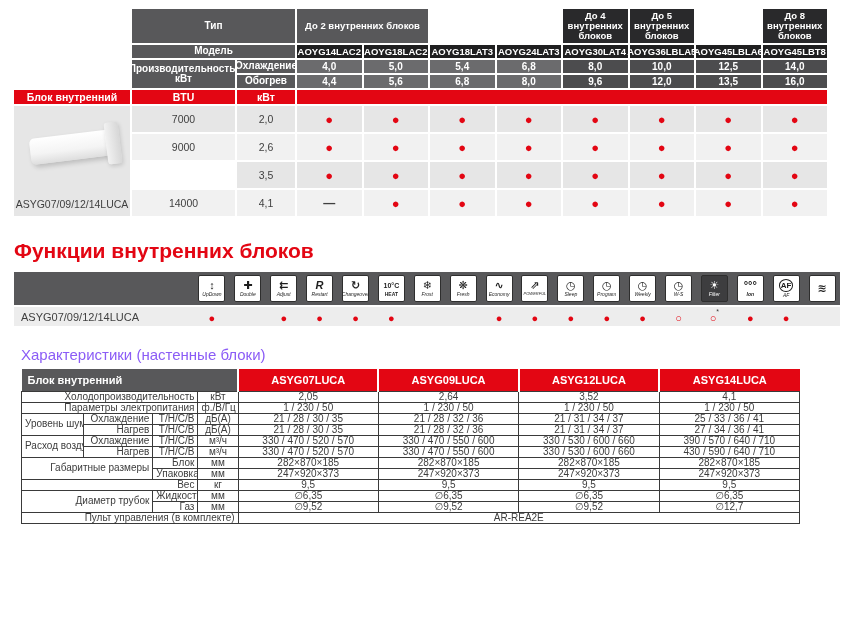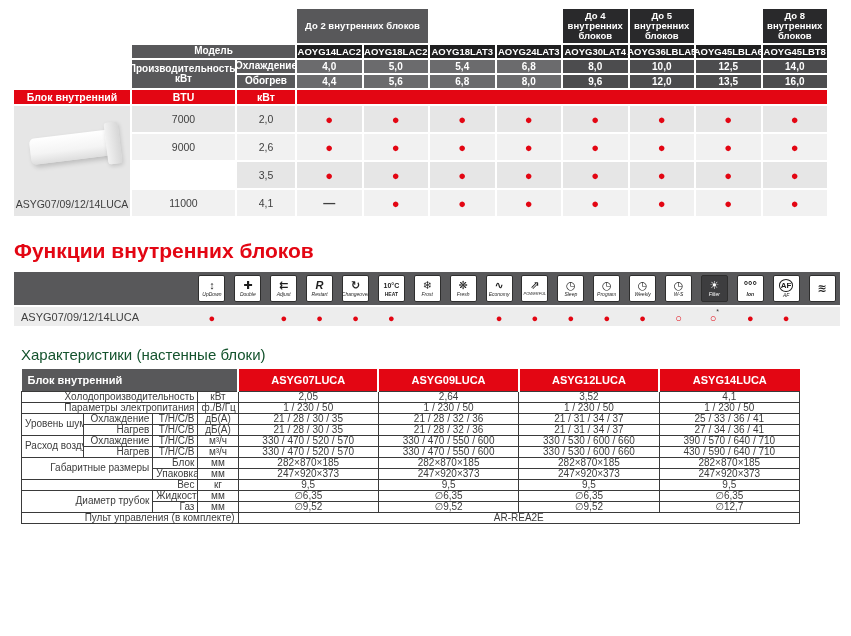--- a/index.html
+++ b/index.html
@@ -1,21 +1,21 @@
 <!DOCTYPE html>
 <html><head>
 <meta charset="utf-8">
 <style>
   * { margin:0; padding:0; box-sizing:border-box; }
   body { width:851px; height:636px; background:#fff; font-family:"Liberation Sans","DejaVu Sans",sans-serif; overflow:hidden; }
   .page { width:851px; height:636px; position:relative; }
 
   .h1 { color:#e30613; font-weight:bold; font-size:21px; margin:20px 0 0 14px; }
   .h2 { color:#e30613; font-weight:bold; font-size:21px; margin:23px 0 0 14px; }
-  .h3 { color:#14532d; font-weight:normal; font-size:15px; margin:20px 0 0 21px; }
+  .h3 { color:#8b5cf6; font-weight:normal; font-size:15px; margin:20px 0 0 21px; }
 
   
   .t1 { margin:9px 0 0 14px; width:826px; display:grid; gap:2px;
         grid-template-columns:116px 103px 58px repeat(8,64.5px);
         grid-template-rows:34px 13px 13px 13px 14px 26px 26px 26px 26px; }
   .t1 .c { display:flex; align-items:center; justify-content:center; text-align:center; }
   .hdr  { background:#58585a; color:#fff; font-weight:bold; font-size:10px; line-height:10.5px; }
   .ghA  { background:#58585a; color:#fff; font-weight:bold; font-size:9.5px; line-height:10px; }
   .ghB  { background:#29292b; color:#fff; font-weight:bold; font-size:9.5px; line-height:10px; padding:0 3px; }
   .mdl  { background:#1f1f20; color:#fff; font-weight:bold; font-size:9.5px; }
@@ -64,20 +64,21 @@
   .t3 td.ctr { text-align:center; }
 </style>
 </head>
 <body>
 
 <div class="page">
 
 
   <div class="t1">
 
+    <div class="c hdr" style="grid-area:1/2/2/4">Тип</div>
     <div class="c ghA" style="grid-area:1/4/2/6">До 2 внутренних блоков</div>
     <div class="c ghB" style="grid-area:1/8/2/9">До 4 внутренних блоков</div>
     <div class="c ghB" style="grid-area:1/9/2/10">До 5 внутренних блоков</div>
     <div class="c ghB" style="grid-area:1/11/2/12">До 8 внутренних блоков</div>
 
     <div class="c hdr" style="grid-area:2/2/3/4">Модель</div>
     <div class="c mdl" style="grid-area:2/4">AOYG14LAC2</div>
     <div class="c mdl" style="grid-area:2/5">AOYG18LAC2</div>
     <div class="c mdl" style="grid-area:2/6">AOYG18LAT3</div>
     <div class="c mdl" style="grid-area:2/7">AOYG24LAT3</div>
@@ -192,21 +193,21 @@
     <div class="c rowa" style="grid-area:8/9">
         <span class="mark">●</span>
       </div>
     <div class="c rowa" style="grid-area:8/10">
         <span class="mark">●</span>
       </div>
     <div class="c rowa" style="grid-area:8/11">
         <span class="mark">●</span>
       </div>
 
-    <div class="c rowb num" style="grid-area:9/2">11000</div>
+    <div class="c rowb num" style="grid-area:9/2">14000</div>
     <div class="c rowb num" style="grid-area:9/3">4,1</div>
     <div class="c rowb" style="grid-area:9/4">
         <span class="dash">—</span>
       </div>
     <div class="c rowb" style="grid-area:9/5">
         <span class="mark">●</span>
       </div>
     <div class="c rowb" style="grid-area:9/6">
         <span class="mark">●</span>
       </div>

